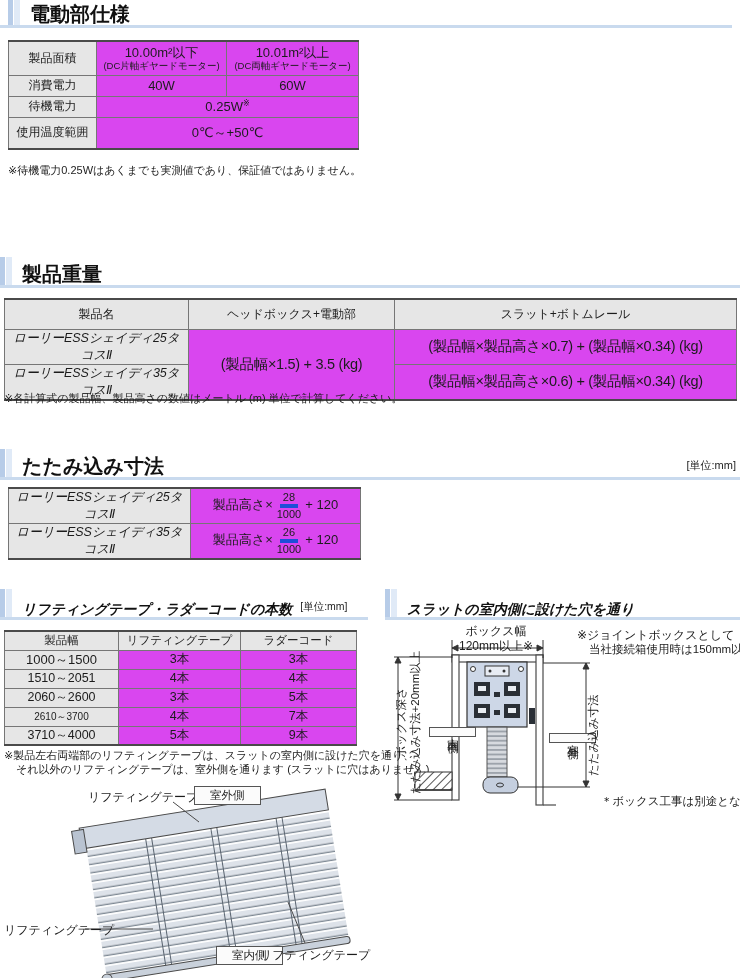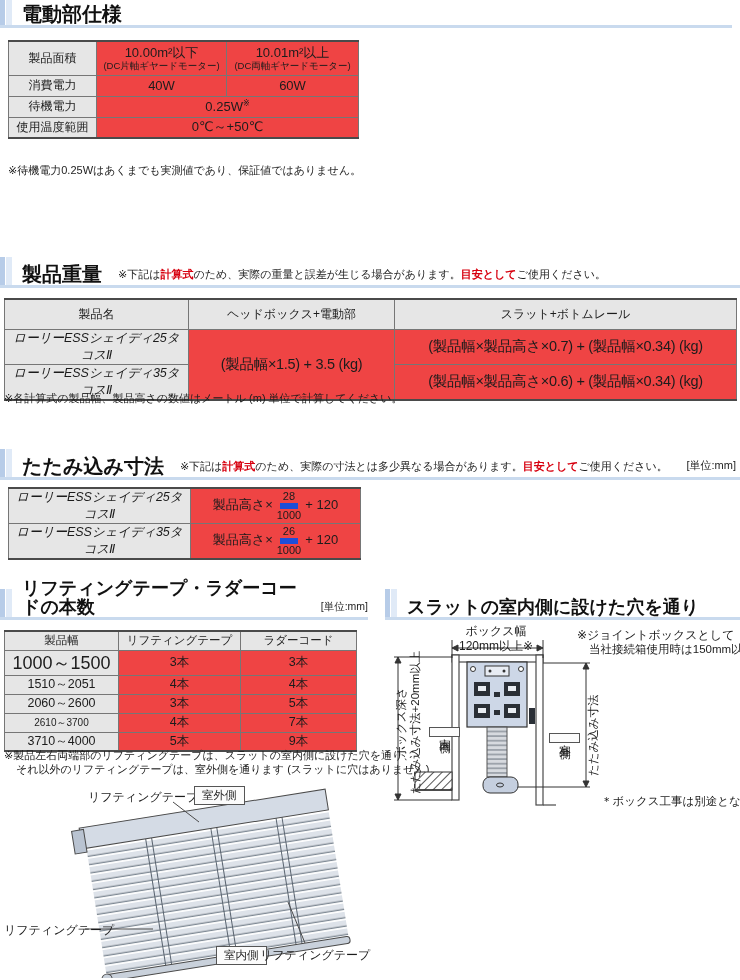--- a/index.html
+++ b/index.html
@@ -6,57 +6,57 @@
   #page{position:relative;width:740px;height:980px;background:#fff;overflow:hidden;
         font-family:"Liberation Sans","DejaVu Sans",sans-serif;color:#1c1c1c;}
 
   
   .sec{position:absolute;display:flex;align-items:flex-end;border-bottom:3px solid #c9daee;box-sizing:border-box;}
   .bars{display:flex;align-self:stretch;margin-right:10px;}
   .bars .b1{width:5px;background:#b7cce8;}
   .bars .b2{width:6px;background:#e0eaf7;margin-left:1px;}
   .sec .t{font-weight:bold;color:#111;line-height:1.05;}
   .t-lg{font-size:20px;}
-  .t-md{font-size:18px;}
+  .t-md{font-size:14px;font-style:italic;}
   .sec .note{font-size:11px;margin:0 0 3px 16px;white-space:nowrap;}
   .sec .unit{font-size:10.5px;margin:0 0 3px 8px;white-space:nowrap;}
   .unit-right{position:absolute;right:4px;bottom:4px;font-size:11px;}
   .red{color:#d7000f;font-weight:bold;}
 
   
-  table{border-collapse:collapse;table-layout:fixed;position:absolute;background:#ef4444;}
+  table{border-collapse:collapse;table-layout:fixed;position:absolute;background:#d946ef;}
   th,td{border:1px solid #767676;text-align:center;vertical-align:middle;padding:0 4px;overflow:hidden;}
   th{background:#e6e6e6;font-weight:normal;font-size:12px;}
   td{font-size:13px;}
   .gray{background:#e6e6e6;}
   table{border:1px solid #4a4a4a;}
   .tframe{border-top:2px solid #4a4a4a;border-bottom:2px solid #4a4a4a;}
   .sub{font-size:9.5px;line-height:1.1;}
   .v{font-size:13px;line-height:1.2;}
   sup{font-size:8px;}
   .fnote{position:absolute;font-size:11px;line-height:1.35;}
   .formula{font-size:14.5px;letter-spacing:-0.3px;}
   .name-cell{font-size:12.5px;font-style:italic;}
   .frac{display:inline-flex;flex-direction:column;align-items:center;font-size:11px;line-height:1.15;vertical-align:middle;margin:0 4px;}
-  .frac .num{border-bottom:6px solid #1d4ed8;padding:0 3px;}
+  .frac .num{border-bottom:4px solid #1d4ed8;padding:0 3px;}
 
   
   .lbl{position:absolute;font-size:12px;white-space:nowrap;}
-  .boxed{border:1px solid #555;background:#fbfbfb;padding:1px 7px;font-size:11.5px;}
+  .boxed{border:1px solid #555;background:#fbfbfb;padding:1px 15px;font-size:11.5px;}
   .vtext{writing-mode:vertical-rl;text-orientation:upright;letter-spacing:2px;}
   .rot{transform:rotate(-90deg);text-align:center;line-height:1.25;font-size:11.5px;white-space:nowrap;}
   .dimlbl{position:absolute;font-size:12px;text-align:center;line-height:1.25;}
   svg{position:absolute;}
 </style>
 </head>
 <body>
 
 <div id="page">
 
-  <div class="sec" style="left:0;top:2;width:732px;height:28px;">
+  <div class="sec" style="left:0;top:2;width:732px;height:28px;padding-left:8px;">
     <span class="bars">
         <span class="b1"></span>
         <span class="b2"></span>
       </span>
     <span class="t t-lg">電動部仕様</span>
   </div>
 
   <table class="tframe" style="left:8px;top:40px;width:350px;">
     <colgroup>
         <col style="width:88px">
@@ -77,35 +77,34 @@
     </tr>
     <tr style="height:21px">
       <th>消費電力</th>
       <td>40W</td>
       <td>60W</td>
     </tr>
     <tr style="height:21px">
       <th>待機電力</th>
       <td colspan="2"><span>0.25W</span><sup>※</sup></td>
     </tr>
-    <tr style="height:21px">
+    <tr style="height:32px">
       <th>使用温度範囲</th>
       <td colspan="2">0℃～+50℃</td>
     </tr>
   </tbody>
     </table>
   <div class="fnote" style="left:8px;top:163px;">※待機電力0.25Wはあくまでも実測値であり、保証値ではありません。</div>
 
   <div class="sec" style="left:0;top:257px;width:740px;height:31px;">
     <span class="bars">
         <span class="b1"></span>
         <span class="b2"></span>
       </span>
     <span class="t t-lg">製品重量</span>
-    <span class="note"><span>※下記は</span><span class="red">計算式</span><span>のため、実際の重量と誤差が生じる場合があります。</span><span class="red">目安として</span><span>ご使用ください。</span></span>
   </div>
 
   <table class="tframe" style="left:4px;top:298px;width:732px;">
     <colgroup>
         <col style="width:184px">
         <col style="width:206px">
         <col style="width:342px">
       </colgroup>
     <tbody>
         <tr style="height:30px">
@@ -125,21 +124,20 @@
   </tbody>
     </table>
   <div class="fnote" style="left:4px;top:391px;">※各計算式の製品幅、製品高さの数値はメートル (m) 単位で計算してください。</div>
 
   <div class="sec" style="left:0;top:449px;width:740px;height:31px;">
     <span class="bars">
         <span class="b1"></span>
         <span class="b2"></span>
       </span>
     <span class="t t-lg">たたみ込み寸法</span>
-    <span class="note"><span>※下記は</span><span class="red">計算式</span><span>のため、実際の寸法とは多少異なる場合があります。</span><span class="red">目安として</span><span>ご使用ください。</span></span>
     <span class="unit-right">[単位:mm]</span>
   </div>
 
   <table class="tframe" style="left:8px;top:487px;width:352px;">
     <colgroup>
         <col style="width:182px">
         <col style="width:170px">
       </colgroup>
     <tbody>
         <tr style="height:33px">
@@ -174,21 +172,21 @@
         <col style="width:122px">
         <col style="width:116px">
       </colgroup>
     <tbody>
         <tr style="height:19px">
       <th style="font-size:11.5px">製品幅</th>
       <th style="font-size:11.5px">リフティングテープ</th>
       <th style="font-size:11.5px">ラダーコード</th>
     </tr>
     <tr style="height:19px">
-          <td class="gray" style="font-size:18px">1000～1500</td>
+          <td class="gray" style="font-size:13px">1000～1500</td>
           <td style="font-size:12.5px">3本</td>
           <td style="font-size:12.5px">3本</td>
         </tr>
     <tr style="height:19px">
           <td class="gray" style="font-size:12.5px">1510～2051</td>
           <td style="font-size:12.5px">4本</td>
           <td style="font-size:12.5px">4本</td>
         </tr>
     <tr style="height:19px">
           <td class="gray" style="font-size:12.5px">2060～2600</td>

